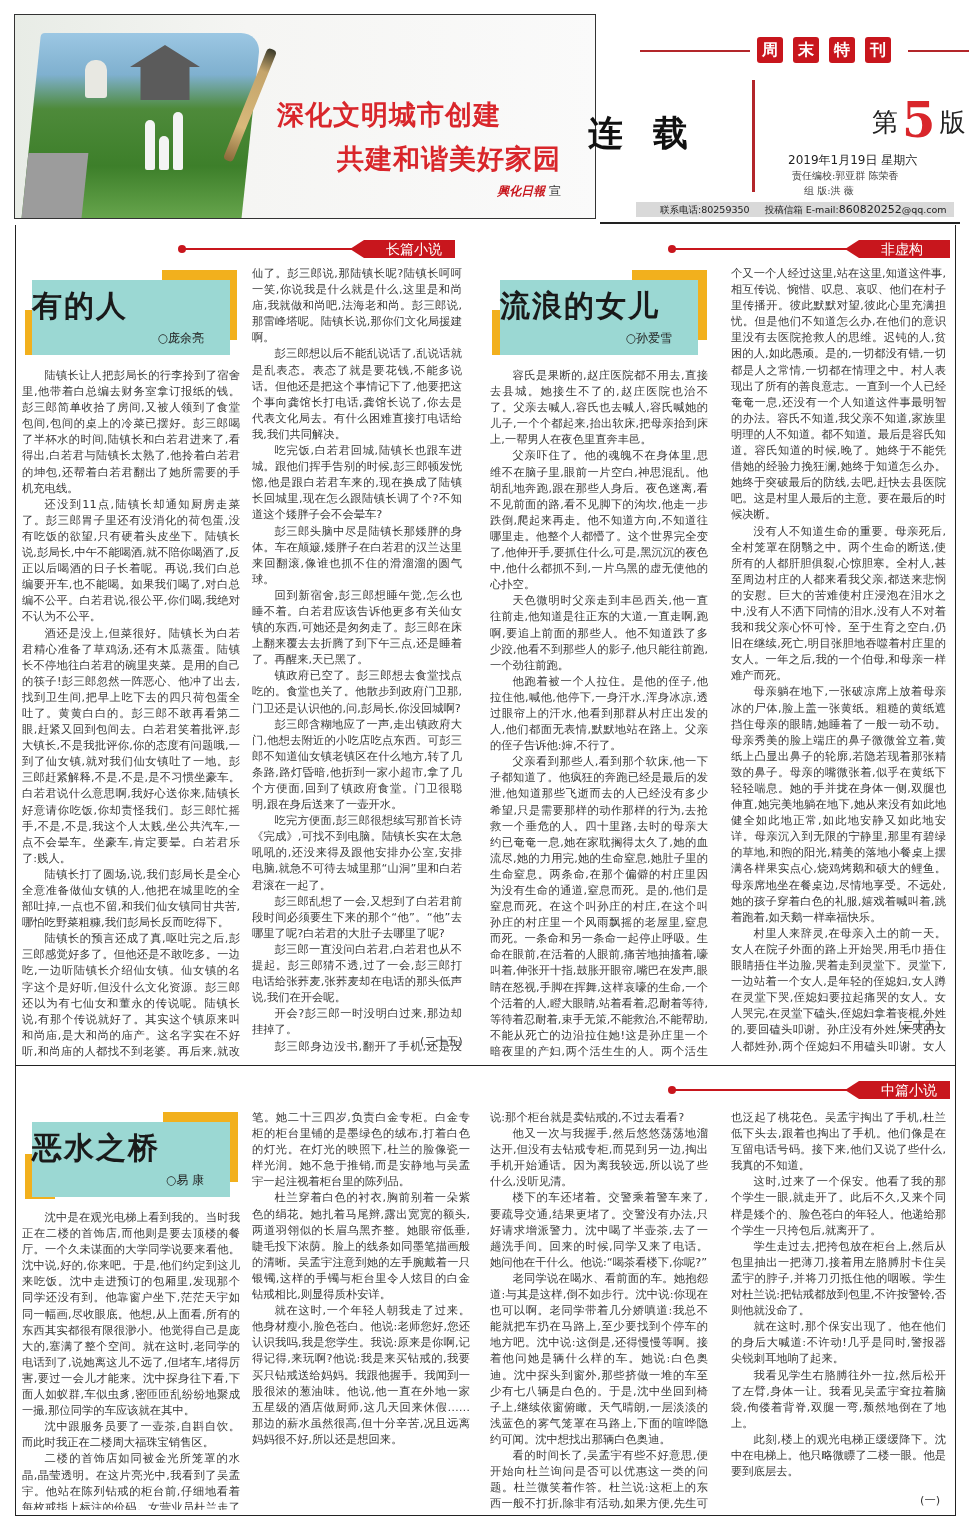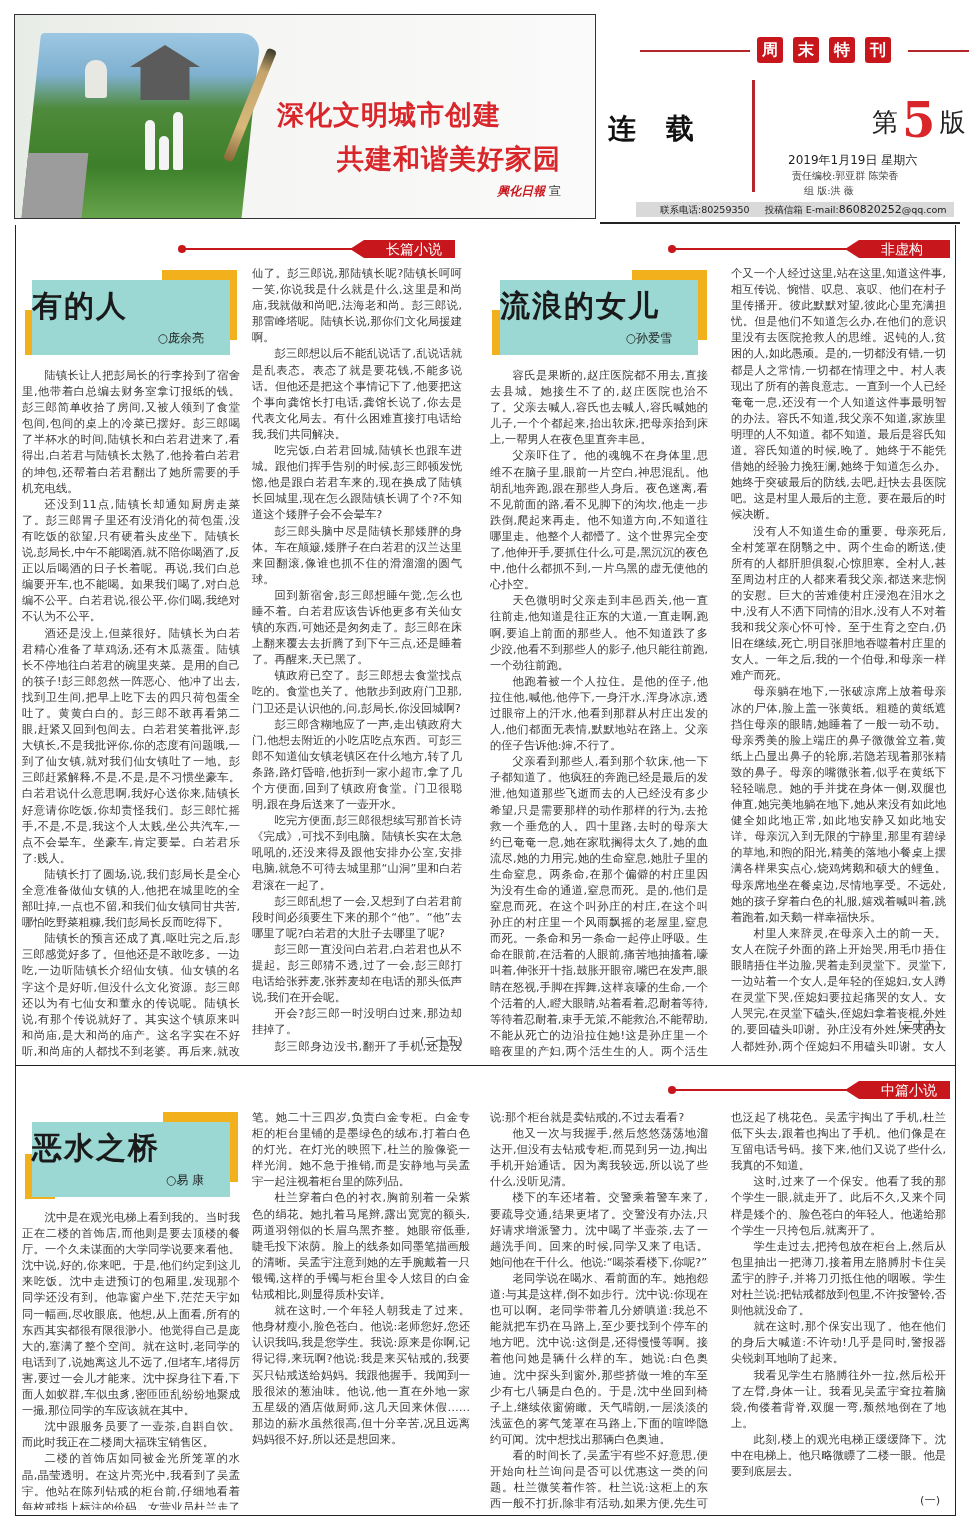--- a/index.html
+++ b/index.html
@@ -16,21 +16,21 @@
   .banner-brush { position: absolute; left: 230px; top: 30px; width: 10px; height: 120px; background: linear-gradient(180deg,#3a3a2a 0%, #c4a46b 20%, #d8b97a 70%, #8a6a3a 100%); transform: rotate(22deg); border-radius: 4px; }
   .banner-slogan { position: absolute; left: 262px; top: 78px; color: #d9262b; font-family: "DejaVu Sans", sans-serif; font-size: 27px; font-weight: bold; letter-spacing: 1px; line-height: 44px; }
   .banner-slogan .l2 { padding-left: 60px; }
   .banner-credit { position: absolute; right: 34px; bottom: 18px; font-size: 12px; color: #333; }
   .banner-credit b { color: #c8161d; font-style: italic; font-family: "DejaVu Serif", serif; margin-top: 32px; }
 
   .masthead { position: absolute; left: 640px; top: 30px; width: 320px; }
   .mast-line { position: absolute; top: 20px; height: 2px; background: #b3262a; }
   .mast-chars { position: absolute; left: 117px; top: 7px; display: flex; gap: 10px; }
   .mast-chars span { width: 26px; height: 26px; background: #c8161d; color: #fff; font-size: 16px; font-weight: bold; text-align: center; line-height: 26px; font-family: "DejaVu Serif", serif; border-radius: 3px; }
-  .section-title { position: absolute; left: 608px; top: 110px; font-family: "DejaVu Serif", serif; font-weight: bold; font-size: 28px; color: #111; letter-spacing: 30px; }
+  .section-title { position: absolute; left: 588px; top: 110px; font-family: "DejaVu Serif", serif; font-weight: bold; font-size: 35px; color: #111; letter-spacing: 30px; }
   .mast-divider { position: absolute; left: 752px; top: 80px; width: 3px; height: 112px; background: #b3262a; }
   .page-num { position: absolute; left: 854px; top: 92px; font-size: 26px; color: #222; margin-left: 18px; }
   .page-num .n { font-size: 48px; color: #d9262b; font-weight: bold; font-family: "DejaVu Serif", serif; vertical-align: -6px; padding: 0 4px; }
   .date-line { position: absolute; left: 788px; top: 152px; font-size: 12px; color: #222; }
   .editor-line { position: absolute; left: 792px; top: 168px; font-size: 10px; color: #444; font-family: "DejaVu Serif", serif; line-height: 15px; }
   .contact-bar { position: absolute; left: 636px; top: 202px; width: 318px; height: 15px; background: #d9d9d9; font-size: 9.5px; color: #222; line-height: 15px; padding-left: 24px; white-space: nowrap; }
   .contact-bar .email-num { font-size: 11px; }
   .contact-rule { position: absolute; left: 600px; top: 222px; width: 360px; height: 2px; background: #222; }
 
   

